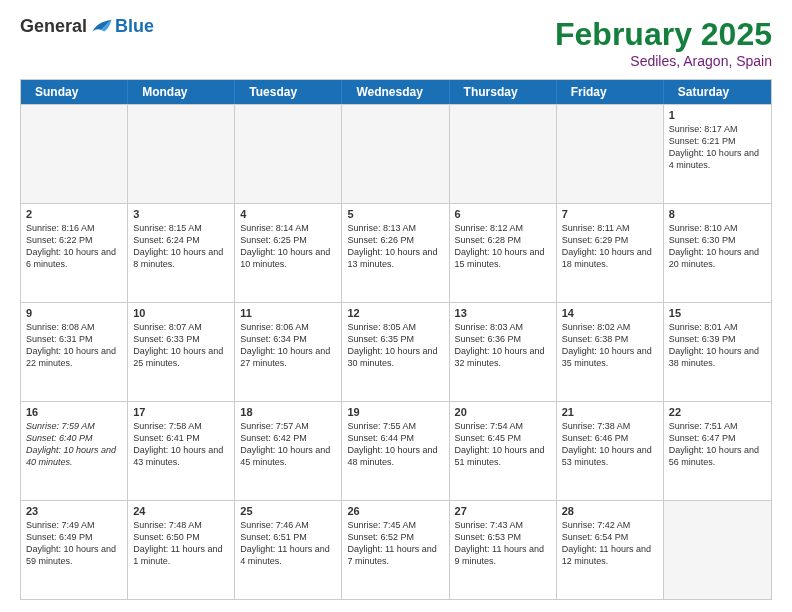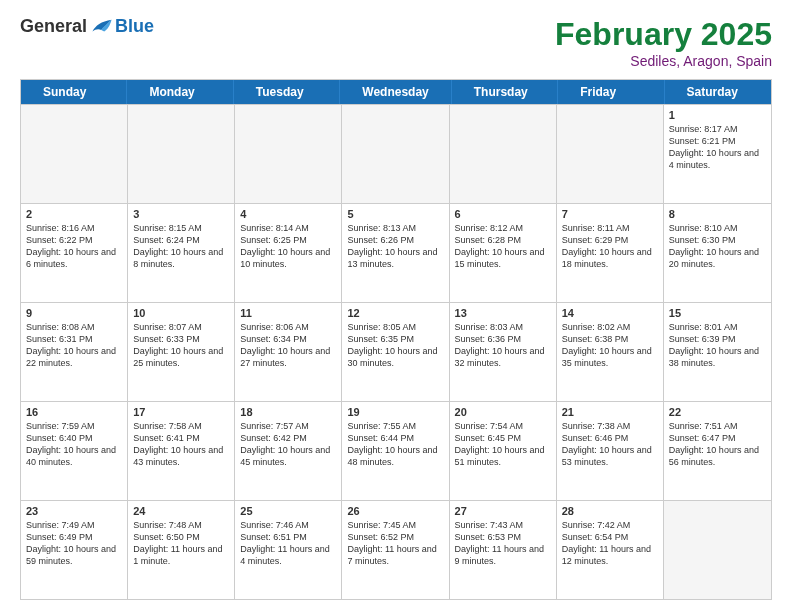--- a/index.html
+++ b/index.html
@@ -68,21 +68,21 @@
     }
     .calendar-header {
       display: grid;
       grid-template-columns: repeat(7, 1fr);
       background: #1a6fb5;
     }
     .cal-header-cell {
       color: #fff;
       font-size: 12px;
       font-weight: bold;
-      padding: 5px 22px;
+      padding: 5px 14px;
       border-right: 1px solid #2980c9;
       text-align: left;
     }
     .cal-header-cell:last-child { border-right: none; }
     .calendar-body {
       flex: 1;
       display: flex;
       flex-direction: column;
     }
     .cal-row {
@@ -199,21 +199,21 @@
 Sunset: 6:36 PM
 Daylight: 10 hours and 32 minutes.</span></div>
           <div class="cal-cell"><span class="day-num">14</span><span class="cell-text" style="white-space: pre-line;">Sunrise: 8:02 AM
 Sunset: 6:38 PM
 Daylight: 10 hours and 35 minutes.</span></div>
           <div class="cal-cell"><span class="day-num">15</span><span class="cell-text" style="white-space: pre-line;">Sunrise: 8:01 AM
 Sunset: 6:39 PM
 Daylight: 10 hours and 38 minutes.</span></div>
         </div>
         <div class="cal-row">
-          <div class="cal-cell"><span class="day-num">16</span><span class="cell-text" style="white-space: pre-line;">Sunrise: 7:59 AM
+          <div class="cal-cell"><span class="day-num">16</span><span class="cell-text" style="white-space: pre-line; font-style: italic;">Sunrise: 7:59 AM
 Sunset: 6:40 PM
 Daylight: 10 hours and 40 minutes.</span></div>
           <div class="cal-cell"><span class="day-num">17</span><span class="cell-text" style="white-space: pre-line;">Sunrise: 7:58 AM
 Sunset: 6:41 PM
 Daylight: 10 hours and 43 minutes.</span></div>
           <div class="cal-cell"><span class="day-num">18</span><span class="cell-text" style="white-space: pre-line;">Sunrise: 7:57 AM
 Sunset: 6:42 PM
 Daylight: 10 hours and 45 minutes.</span></div>
           <div class="cal-cell"><span class="day-num">19</span><span class="cell-text" style="white-space: pre-line;">Sunrise: 7:55 AM
 Sunset: 6:44 PM

